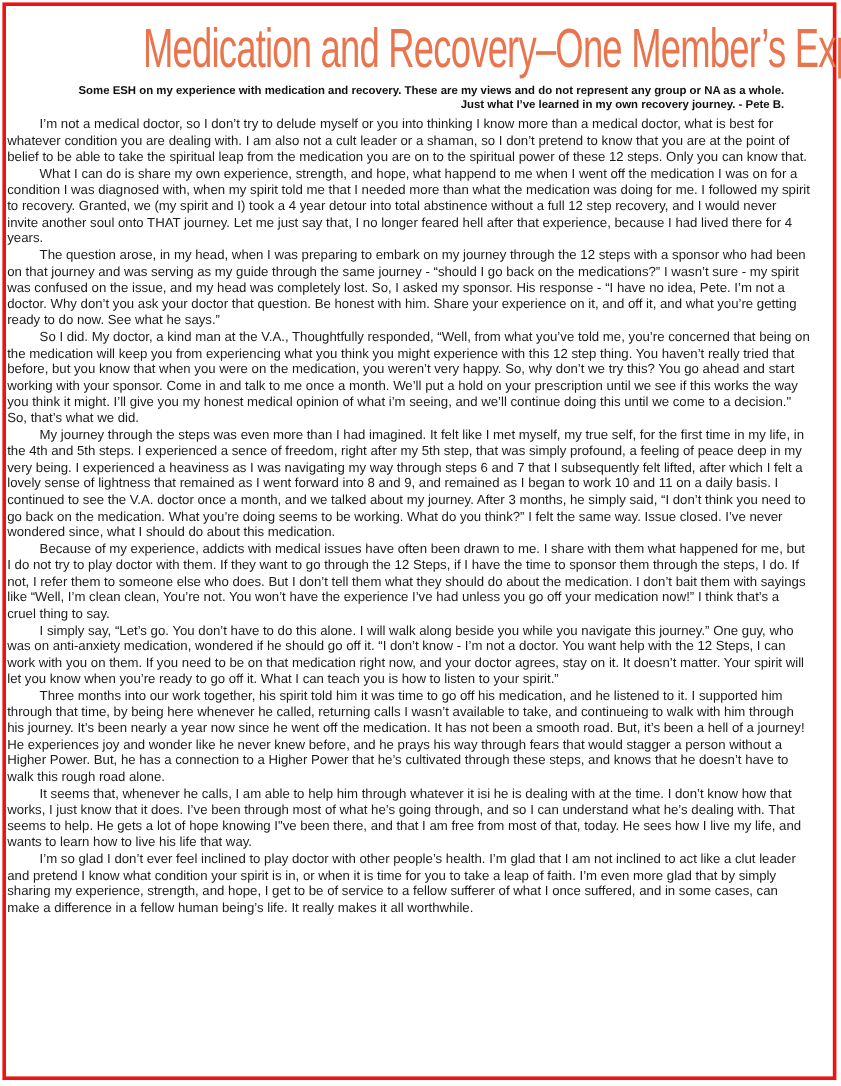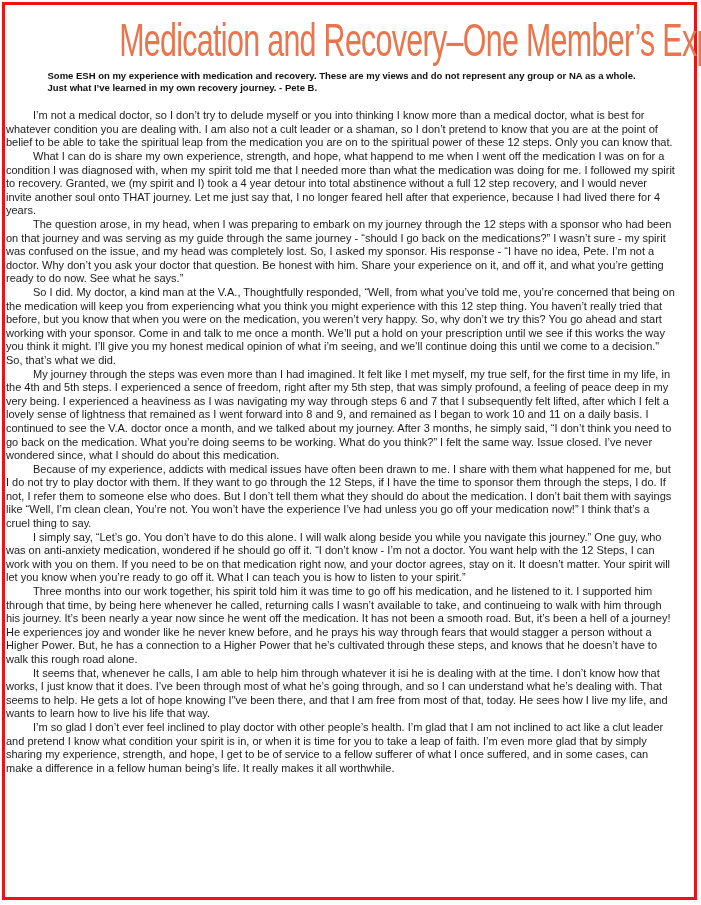--- a/index.html
+++ b/index.html
@@ -31,23 +31,23 @@
     font-size: 46px;
     line-height: 1.18;
     letter-spacing: -1px;
     color: var(--title-orange, #e8754d);
     white-space: nowrap;
     text-align: center;
     transform: scaleX(0.66);
     transform-origin: 50% 50%;
   }
   .subtitle {
-    margin: 3px auto 16px;
+    margin: 3px auto 5px;
     max-width: 606px;
-    text-align: left;
+    text-align: right;
     font-size: 9.5px;
     font-weight: bold;
     line-height: 11.5px;
     color: #101010;
   }
   .article {
     padding: 0 26px 0 6px;
     font-size: 11px;
     line-height: 13.6px;
     color: var(--text-color, #1b1b1b);

